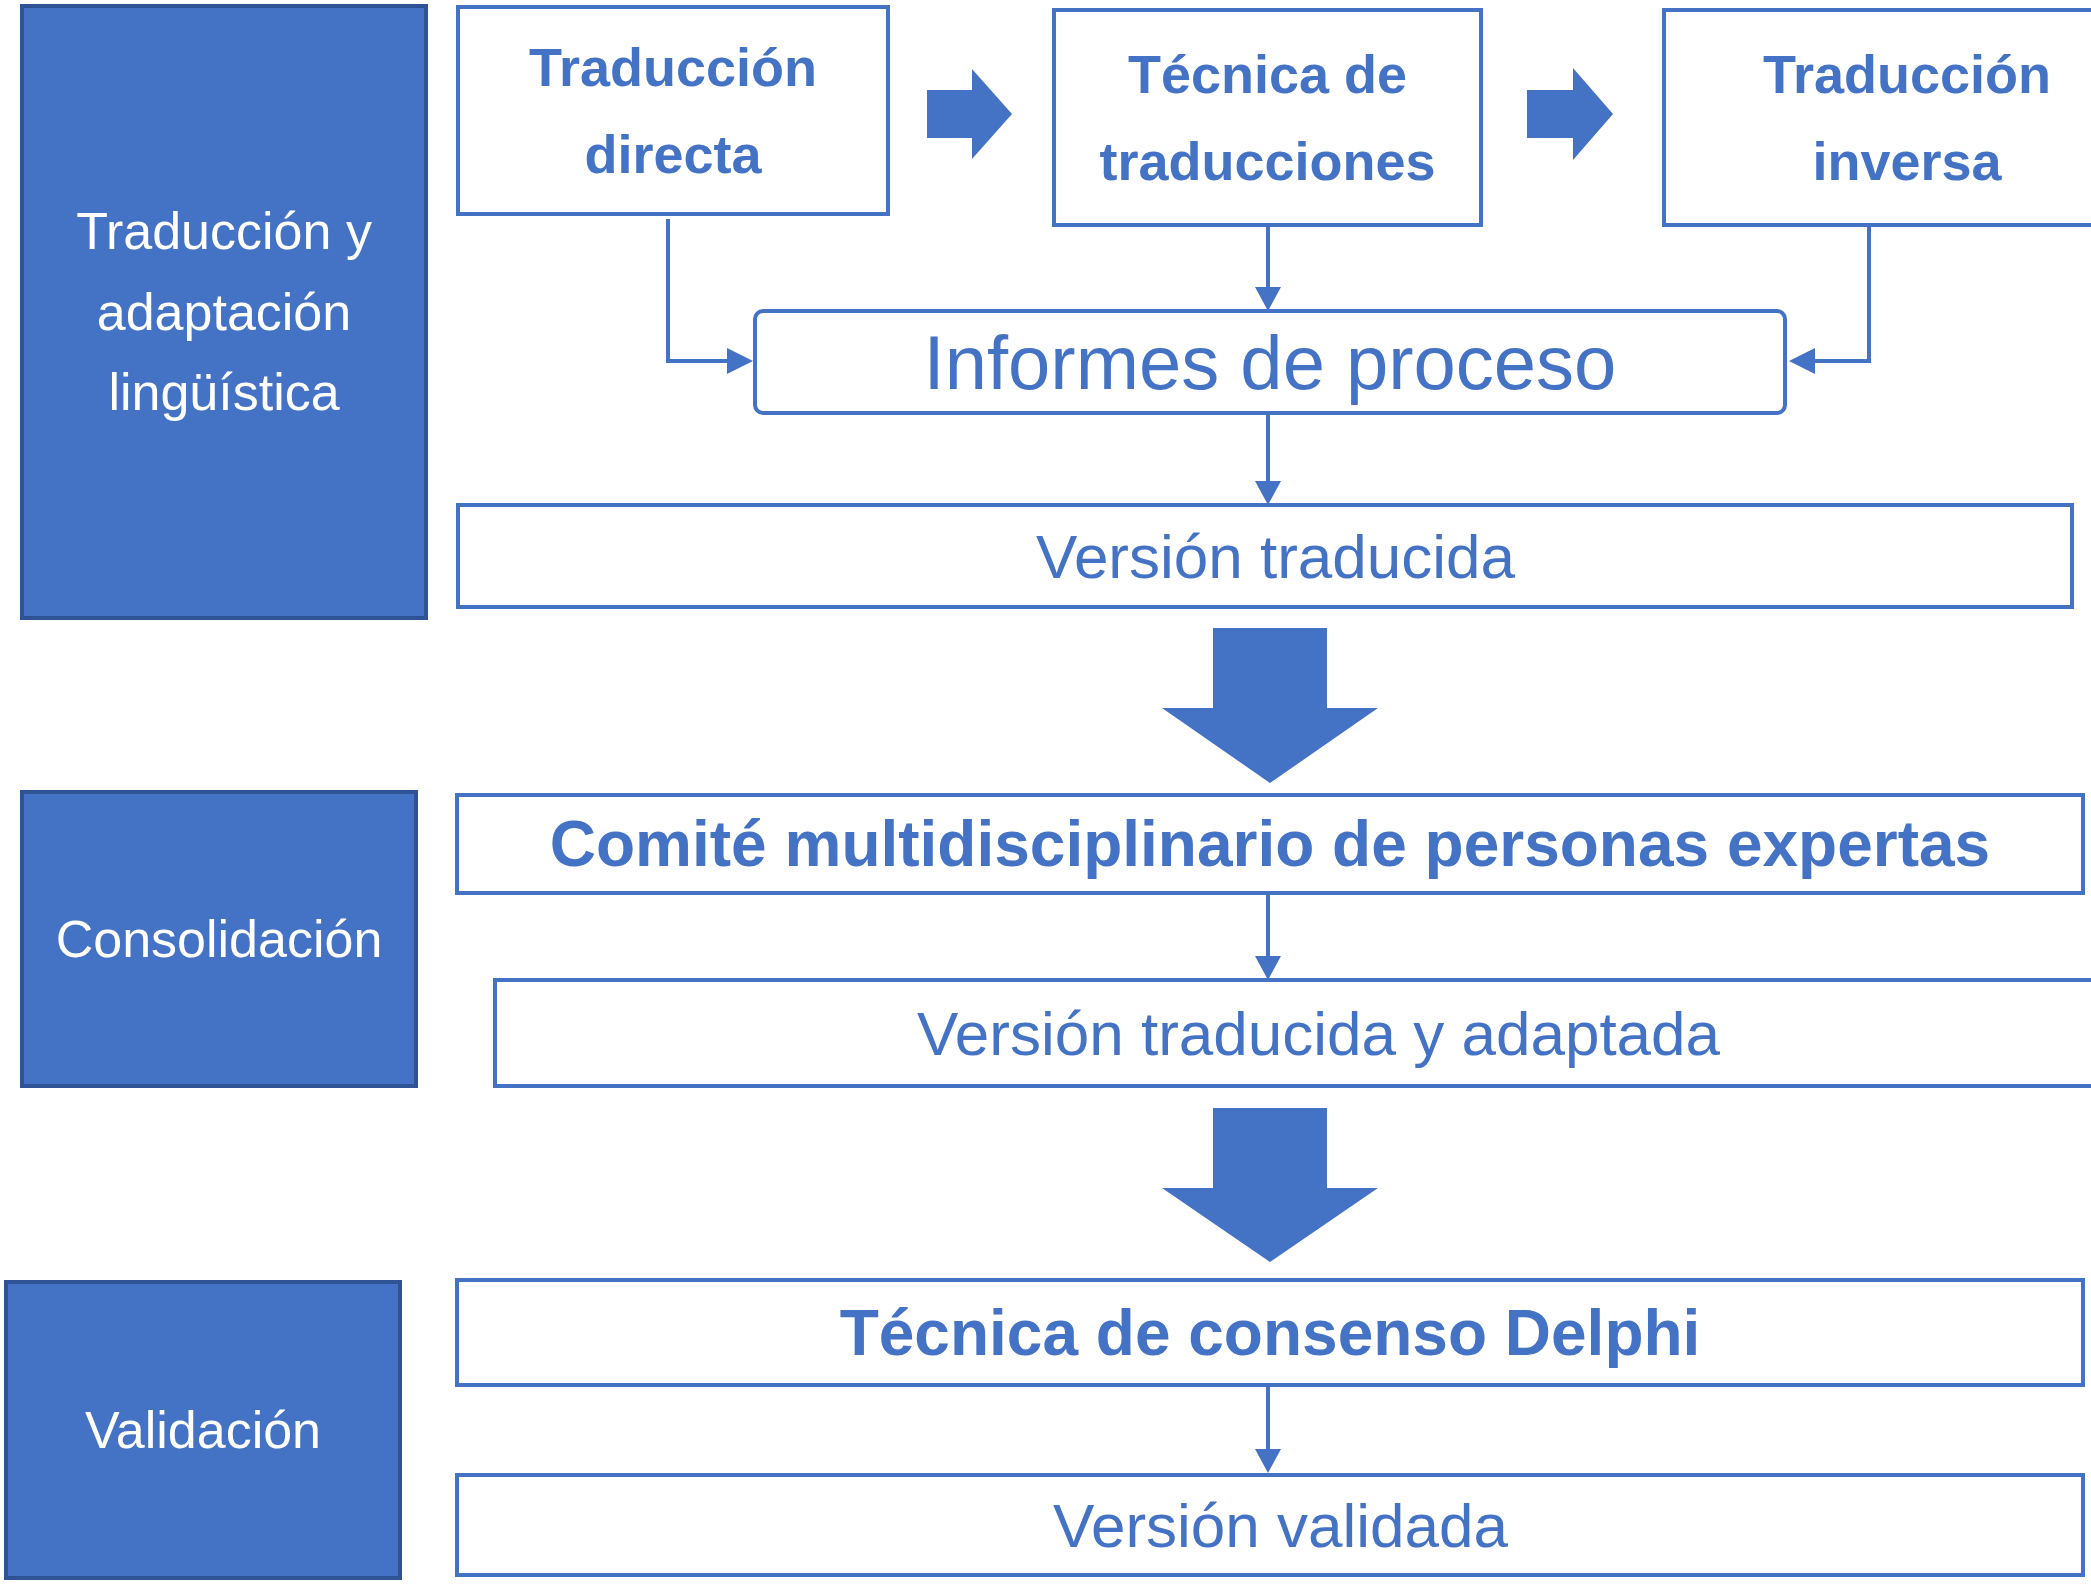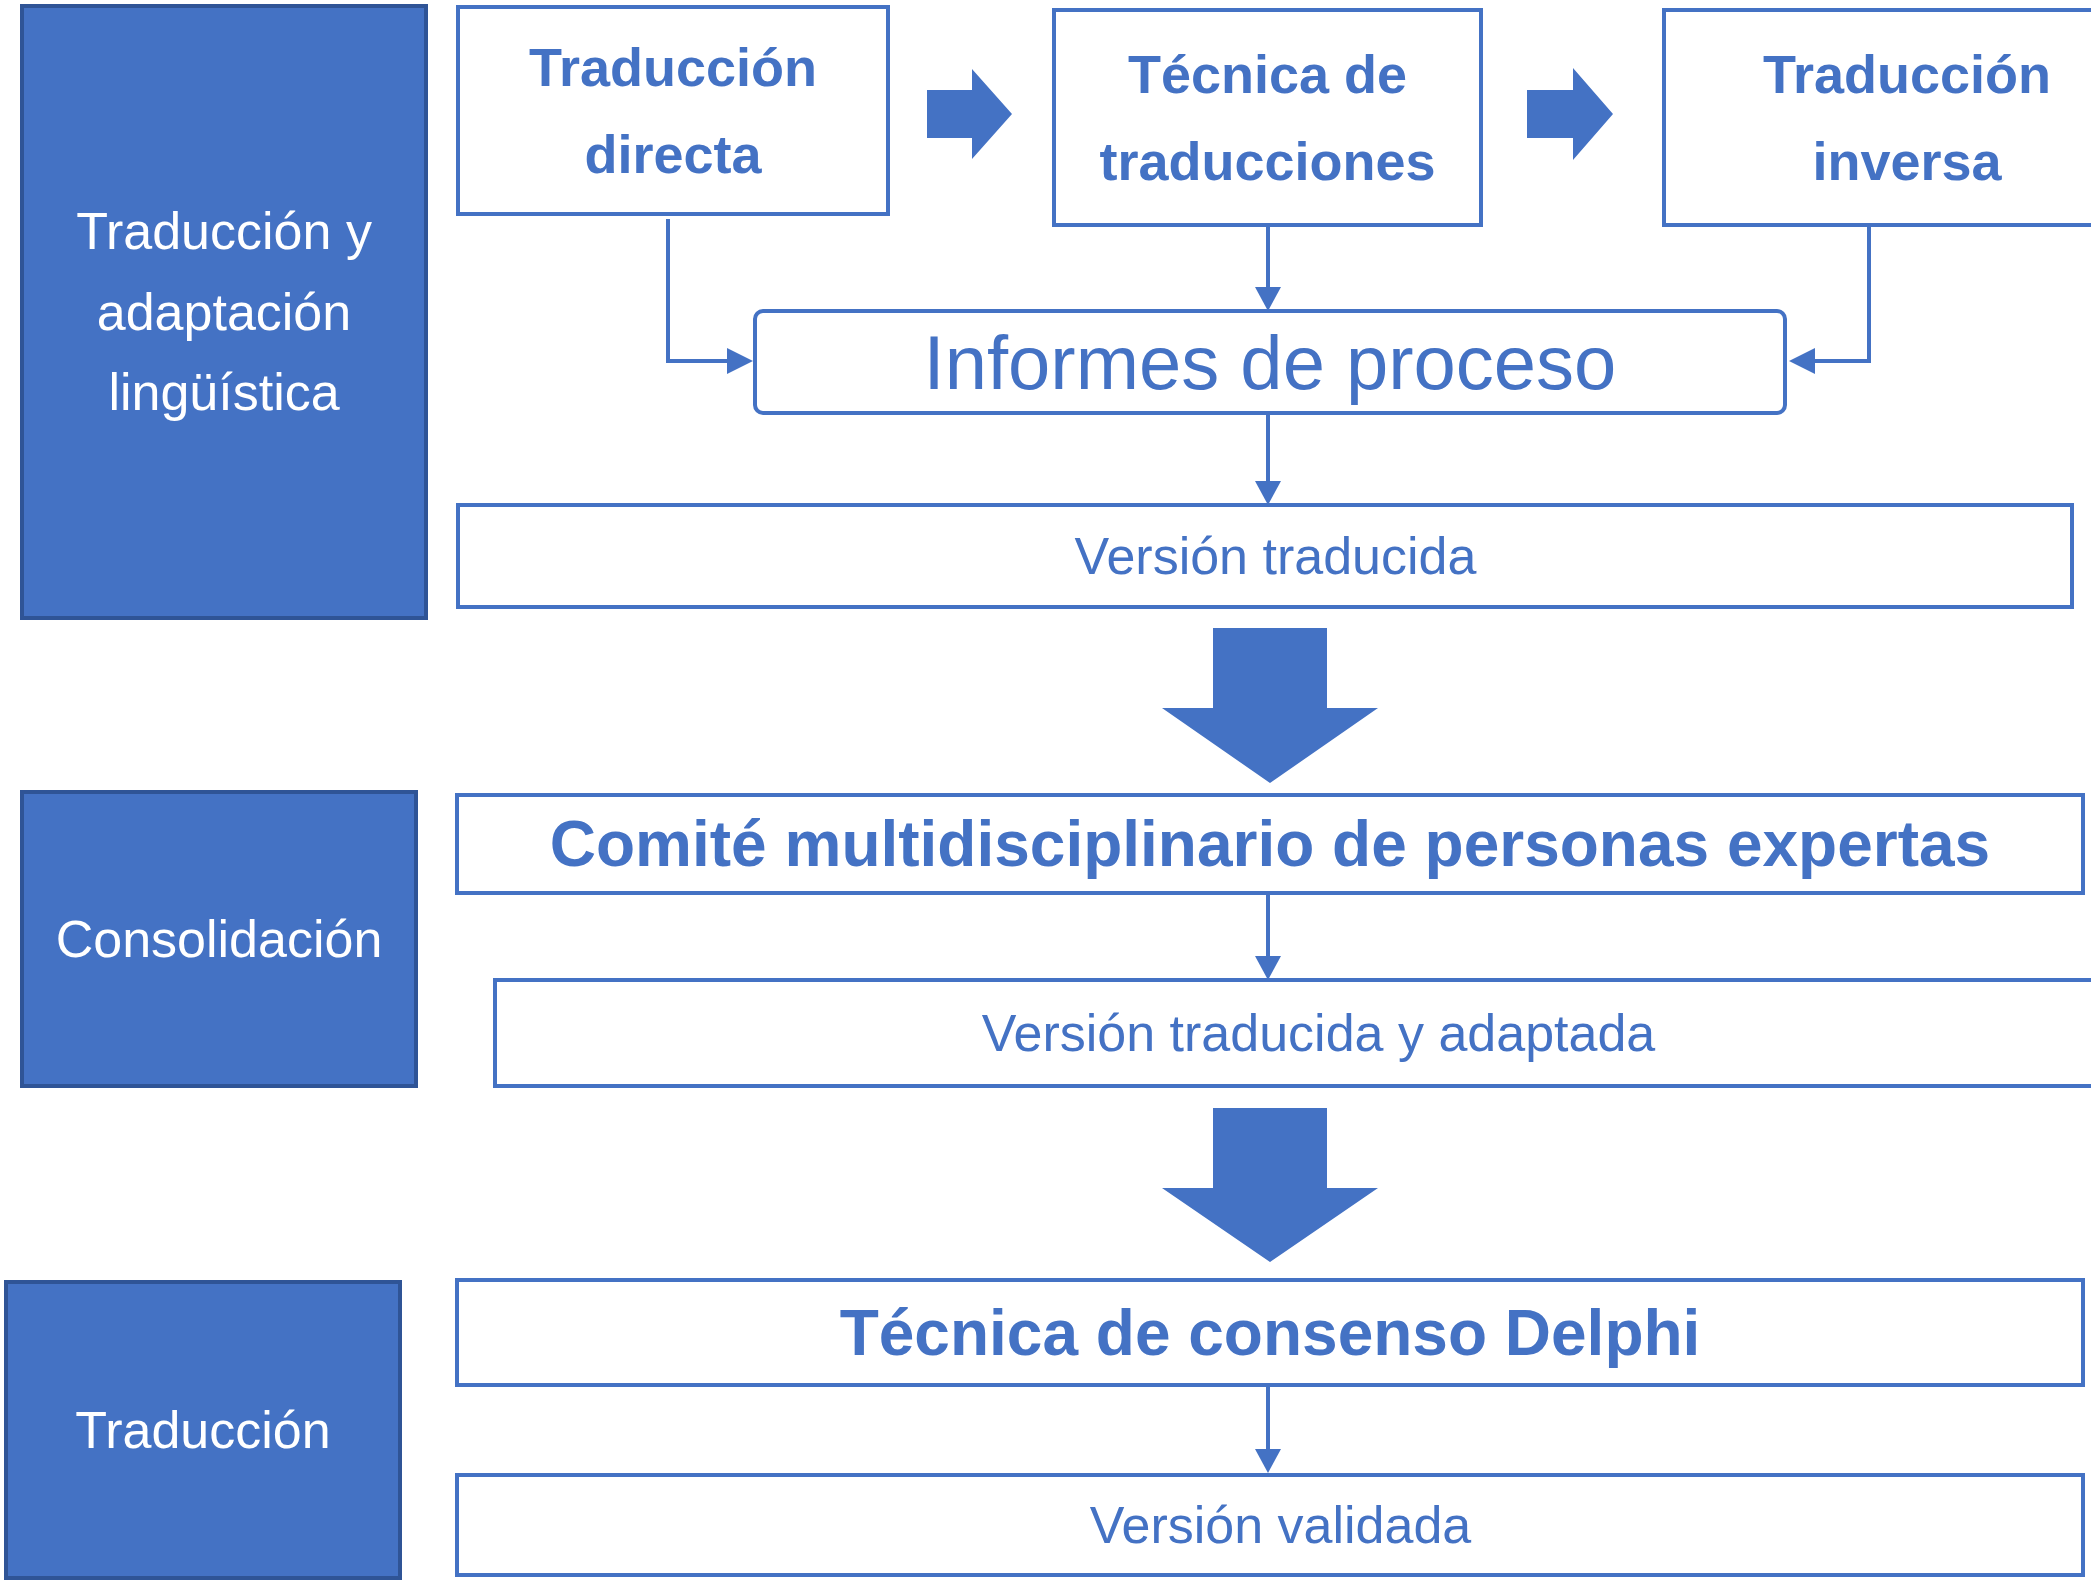--- a/index.html
+++ b/index.html
@@ -38,21 +38,21 @@
     border: 4px solid var(--shape_blue);
     color: var(--shape_blue);
     display: flex;
     align-items: center;
     justify-content: center;
     text-align: center;
   }
   .flow-box.small { font-size: 54px; font-weight: bold; line-height: 1.6; }
   .flow-box.small .lbl { display: block; max-width: 410px; }
   .fs-informes { font-size: 76px; }
-  .fs-version { font-size: 52px; padding-left: 21px; }
+  .fs-version { font-size: 62px; padding-left: 21px; }
   .fs-bold-wide { font-size: 64px; font-weight: bold; }
   
   .line { background: var(--shape_blue); }
   
   .head-down {
     width: 0; height: 0;
     border-left: 13px solid transparent;
     border-right: 13px solid transparent;
     border-top: 24px solid var(--shape_blue);
   }
@@ -76,21 +76,21 @@
 
 <div id="canvas">
 
   <div class="abs stage-box" style="left:20px; top:4px; width:408px; height:616px;">
     <span class="lbl">Traducción y adaptación lingüística</span>
   </div>
   <div class="abs stage-box" style="left:20px; top:790px; width:398px; height:298px;">
     <span class="lbl">Consolidación</span>
   </div>
   <div class="abs stage-box" style="left:4px; top:1280px; width:398px; height:300px;">
-    <span class="lbl">Traducción</span>
+    <span class="lbl">Validación</span>
   </div>
 
   <div class="abs flow-box small" style="left:456px; top:5px; width:434px; height:211px;">
     <span class="lbl">Traducción directa</span>
   </div>
   <div class="abs flow-box small" style="left:1052px; top:8px; width:431px; height:219px;">
     <span class="lbl">Técnica de traducciones</span>
   </div>
   <div class="abs flow-box small" style="left:1662px; top:8px; width:490px; height:219px;">
     <span class="lbl">Traducción inversa</span>

